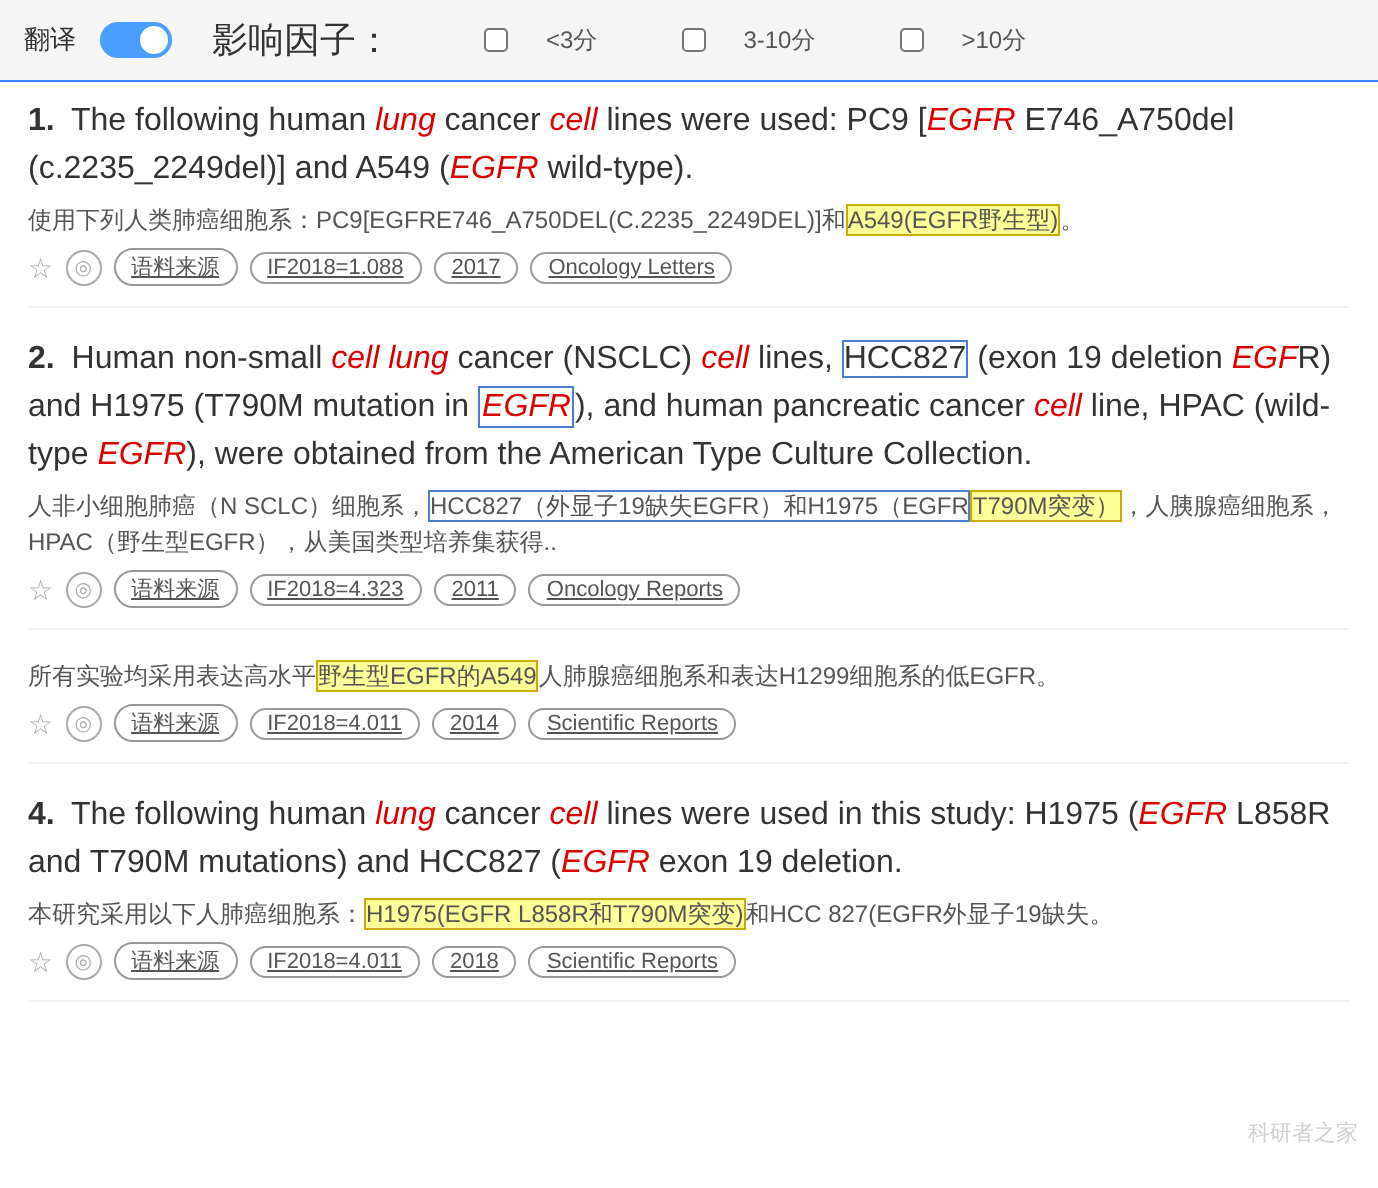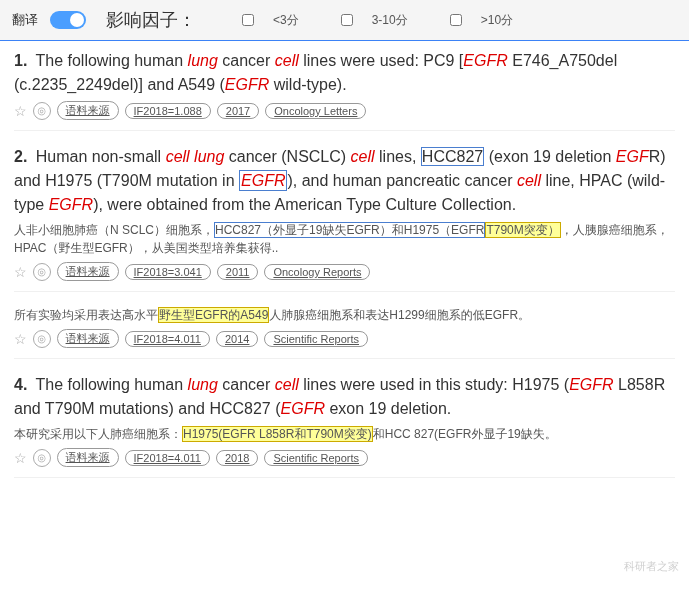--- a/index.html
+++ b/index.html
@@ -184,20 +184,23 @@
   </div>
 </div>
 
 <div class="main-content">
 
   <div class="result-item">
     <div class="result-en">
       <span class="result-number">1.</span>
       The following human <em>lung</em> cancer <em>cell</em> lines were used: PC9 [<em style="color:#d00;">EGFR</em> E746_A750del (c.2235_2249del)] and A549 (<em style="color:#d00;">EGFR</em> wild-type).
     </div>
+    <div class="result-cn">
+      使用下列人类肺癌细胞系：PC9[EGFRE746_A750DEL(C.2235_2249DEL)]和<span class="cn-highlight-yellow">A549(EGFR野生型)</span>。
+    </div>
     <div class="meta-row">
       <span class="star-icon">☆</span>
       <div class="circle-icon">◎</div>
       <span class="tag tag-source">语料来源</span>
       <span class="tag tag-if">IF2018=1.088</span>
       <span class="tag tag-year">2017</span>
       <span class="tag tag-journal">Oncology Letters</span>
     </div>
   </div>
 
@@ -206,21 +209,21 @@
       <span class="result-number">2.</span>
       Human non-small <em>cell lung</em> cancer (NSCLC) <em>cell</em> lines, <span class="cn-highlight-blue-border">HCC827</span> (exon 19 deletion <em style="color:#d00;">EGF</em>R) and H1975 (T790M mutation in <span style="border:1.5px solid #4a7ecf; display:inline; padding:1px 1px;"><em style="color:#d00;">EGFR</em></span>), and human pancreatic cancer <em>cell</em> line, HPAC (wild-type <em style="color:#d00;">EGFR</em>), were obtained from the American Type Culture Collection.
     </div>
     <div class="result-cn">
       人非小细胞肺癌（N SCLC）细胞系，<span class="cn-highlight-blue-border">HCC827（外显子19缺失EGFR）和H1975（EGFR</span><span class="cn-highlight-yellow">T790M突变）</span>，人胰腺癌细胞系，HPAC（野生型EGFR），从美国类型培养集获得..
     </div>
     <div class="meta-row">
       <span class="star-icon">☆</span>
       <div class="circle-icon">◎</div>
       <span class="tag tag-source">语料来源</span>
-      <span class="tag tag-if">IF2018=3.041</span>
+      <span class="tag tag-if">IF2018=4.323</span>
       <span class="tag tag-year">2011</span>
       <span class="tag tag-journal">Oncology Reports</span>
     </div>
   </div>
 
   <div class="result-item">
     <div class="result-cn">
       所有实验均采用表达高水平<span class="cn-highlight-yellow">野生型EGFR的A549</span>人肺腺癌细胞系和表达H1299细胞系的低EGFR。
     </div>
     <div class="meta-row">

